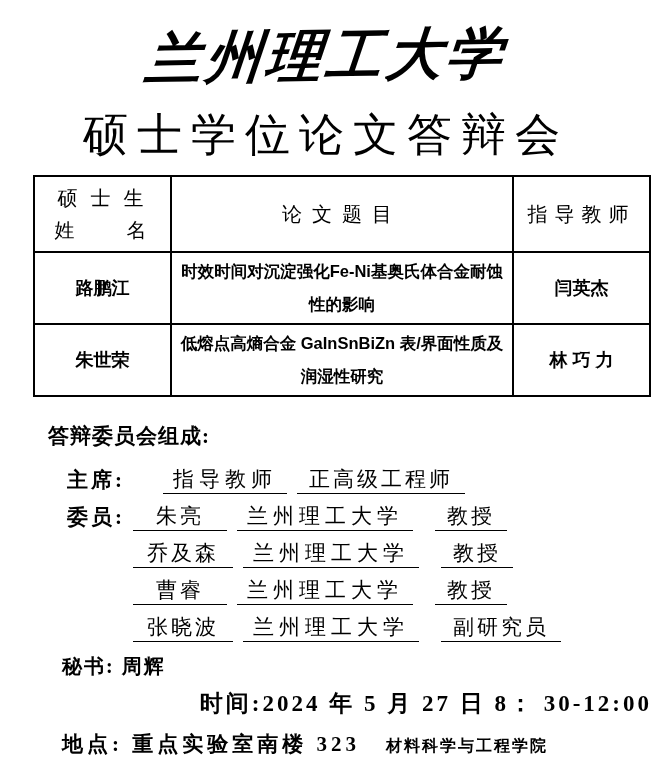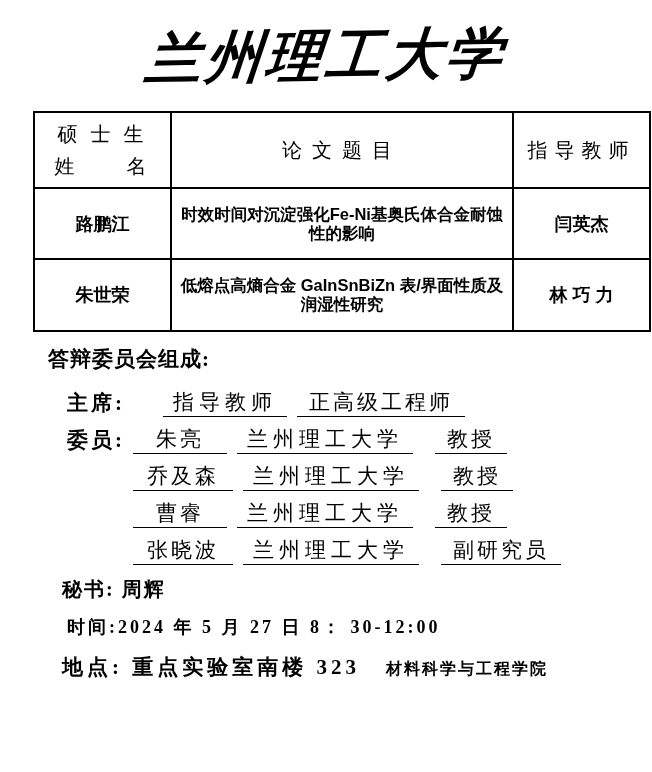--- a/index.html
+++ b/index.html
@@ -62,25 +62,25 @@
     line-height:32px;
   }
   .hdr-thesis{font-size:20px;letter-spacing:10px;}
   .hdr-advisor{font-size:20px;letter-spacing:7px;}
   .cell-name{
     font-family:"Liberation Sans","DejaVu Sans",sans-serif;
     font-weight:700;font-size:18px;
   }
   .cell-thesis{
     font-family:"Liberation Sans","DejaVu Sans",sans-serif;
-    font-weight:700;font-size:16.5px;line-height:19px;
+    font-weight:700;font-size:16.5px;line-height:33px;
   }
   
   .committee-heading{
-    margin:12px 0 0 48px;
+    margin:24px 0 0 48px;
     font-size:21px;
     font-weight:600;
     letter-spacing:1px;
     line-height:30px;
   }
   .committee{margin-top:10px;}
   .crow{
     display:flex;
     align-items:center;
     height:37px;
@@ -106,22 +106,23 @@
   .gap-a{width:30px;flex:0 0 auto;}
   .gap-b{width:10px;flex:0 0 auto;}
   .gap-c{width:22px;flex:0 0 auto;}
   
   .secretary{
     margin:6px 0 0 62px;
     font-size:20px;font-weight:600;letter-spacing:2px;line-height:28px;
   }
   .time-line{
     margin:9px 0 0 67px;
-    font-size:18px;font-weight:600;letter-spacing:3px;line-height:30px;
+    font-size:23px;font-weight:600;letter-spacing:3px;line-height:30px;
     white-space:nowrap;
+    text-align:right;
   }
   .loc-line{
     margin:11px 0 0 62px;
     display:flex;align-items:baseline;white-space:nowrap;
   }
   .loc-main{font-size:21px;font-weight:600;letter-spacing:4px;}
   .loc-college{
     margin-left:26px;
     font-family:"Liberation Sans","DejaVu Sans",sans-serif;
     font-weight:700;font-size:16px;letter-spacing:2px;
@@ -129,20 +130,21 @@
 </style>
 </head>
 <body>
 
 <div class="page">
 
   <div class="logo-wrap">
     <span class="logo">兰州理工大学</span>
   </div>
 
+  <div class="main-title">硕士学位论文答辩会</div>
 
   <table class="defense">
     <tbody>
         <tr class="hdr">
       <td class="col-student hdr-student">
         <div>硕 士 生</div>
         <div>姓　　名</div>
       </td>
       <td class="col-thesis hdr-thesis">论文题目</td>
       <td class="col-advisor hdr-advisor">指导教师</td>

